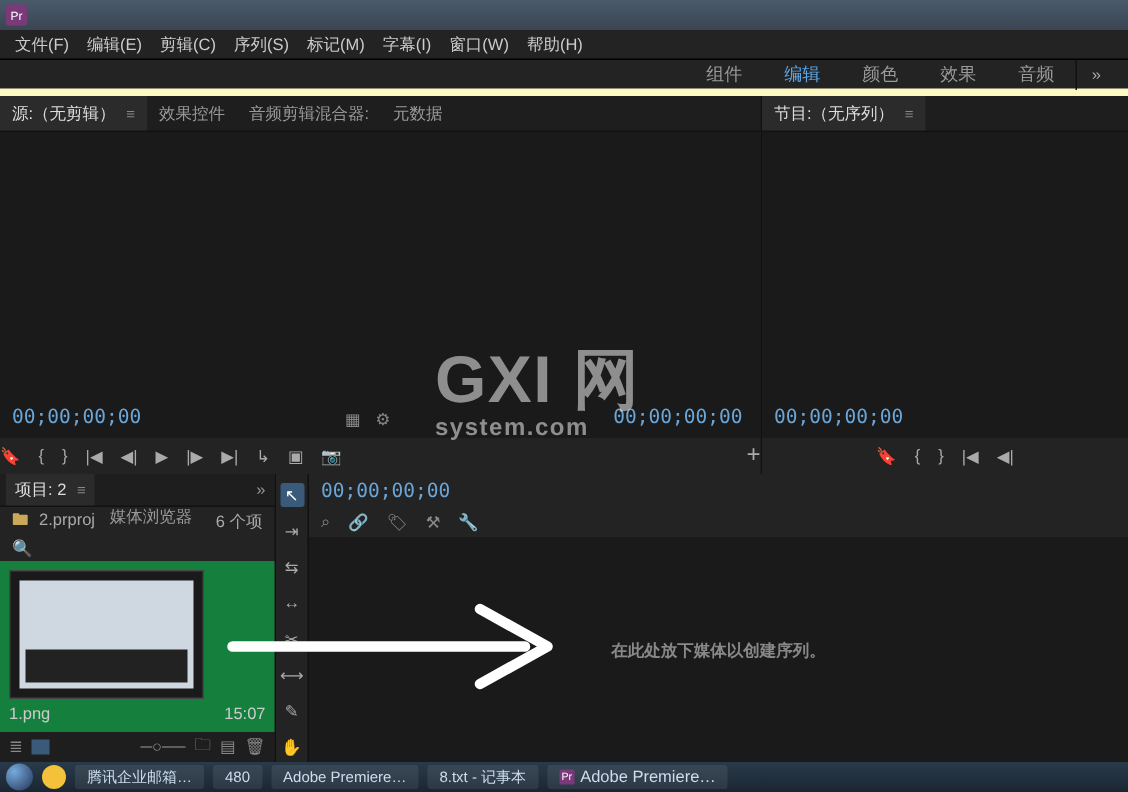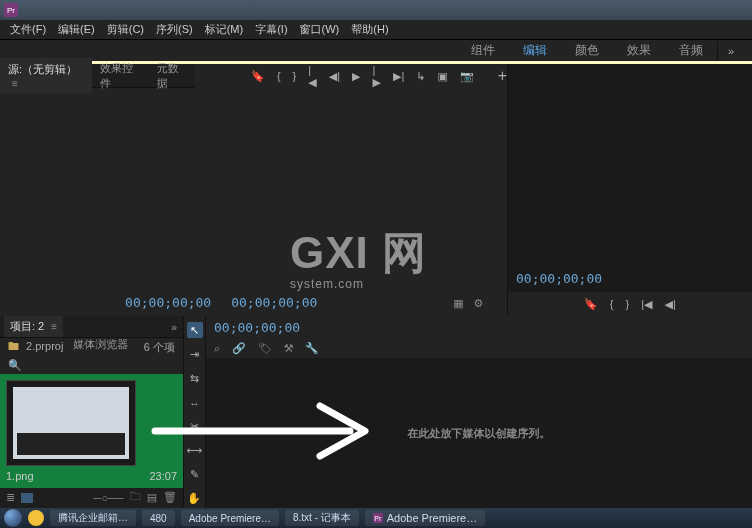--- a/index.html
+++ b/index.html
@@ -1,26 +1,26 @@
 <!DOCTYPE html>
 <html><head>
 <meta charset="utf-8">
 <style>
 * { margin: 0; padding: 0; box-sizing: border-box; font-family: "Microsoft YaHei", Arial, sans-serif; font-size: 11px; -webkit-user-select: none; user-select: none; }
 body { width: 752px; height: 528px; background: #1a1a1a; overflow: hidden; position: relative; }
 .titlebar { height: 20px; background: linear-gradient(#4a5a6a,#3a4552); display: flex; align-items: center; padding: 0 4px; color: #ddd; }
 .titlebar-icon { width: 14px; height: 14px; background: #7a3a7a; color: #fff; font-size: 8px; display: flex; align-items: center; justify-content: center; margin-right: 4px; border-radius: 2px; }
 .menubar { height: 20px; background: #232323; display: flex; align-items: flex-end; padding: 0 4px; color: #ccc; border-bottom: 1px solid #000; }
 .menuitem { padding: 2px 6px; cursor: default; }
-.workspacebar { height: 24px; background: #232323; display: flex; align-items: center; justify-content: flex-end; padding-right: 8px; color: #999; border-bottom: 3px solid #fef9c3; padding-left: 44px; }
+.workspacebar { height: 24px; background: #232323; display: flex; align-items: center; justify-content: flex-end; padding-right: 8px; color: #999; border-bottom: 5px solid #fef9c3; padding-left: 44px; }
 .wsitem { padding: 4px 14px; font-size: 12px; }
 .wsitem.active { color: #5aa6e6; }
 .wsmore { padding: 4px 10px; color: #aaa; border-left:1px solid #111;}
 .panelrow1 { height: 252px; display: flex; }
-.src-panel { width: 508px; background: #232323; display: flex; flex-direction: row; border-right: 1px solid #111; position: relative; gap: 28px; }
+.src-panel { width: 508px; background: #232323; display: flex; flex-direction: column; border-right: 1px solid #111; position: relative; }
 .panel-tabs { height: 24px; display: flex; align-items: center; background: #1e1e1e; border-bottom: 1px solid #111; color: #999; }
 .ptab { padding: 4px 8px; font-size: 11px; }
 .ptab.active { background: #2b2b2b; color: #ddd; }
 .tab-menu-arrow { margin-left: 4px; color: #888; font-size: 10px; }
 .src-body { flex: 1; background: #1a1a1a; position: relative; }
 .src-tc { position: absolute; bottom: 6px; left: 8px; color: #6aa6d8; font-size: 13px; font-family: monospace; }
 .src-tc.right { left: auto; right: 12px; }
 .src-mid-icons { position: absolute; bottom: 6px; left: 230px; display:flex; gap:10px; color:#888; font-size:12px;}
 .transport { height: 24px; background: #232323; display: flex; align-items: center; justify-content: center; color: #aaa; gap: 12px; font-size: 12px;}
 .transport .tbtn { cursor: pointer; }
@@ -44,21 +44,21 @@
 .tool { width:16px; height:16px; display:flex; align-items:center; justify-content:center; }
 .tool.sel { background:#3a5a7a; color:#fff; border-radius:2px;}
 .timeline-panel { flex:1; background:#232323; display:flex; flex-direction:column;}
 .tl-tabs { height:22px; display:flex; align-items:center; background:#1e1e1e; border-bottom:1px solid #111; color:#999; padding-left:8px;}
 .tl-tc-row { height:22px; display:flex; align-items:center; padding-left:8px; color:#6aa6d8; font-family:monospace; font-size:13px;}
 .tl-icons-row { height:20px; display:flex; align-items:center; gap:12px; padding-left:8px; color:#888; font-size:12px;}
 .tl-body { flex:1; background:#1a1a1a; position:relative; display:flex; align-items:center; justify-content:center; color:#888; font-size:12px;font-weight:bold;}
 .arrow-annotation { position:absolute; left:150px; top:396px; pointer-events:none; }
 .watermark { position:absolute; left:290px; top:224px; color:rgba(220,220,220,0.6); font-family: Georgia, serif; pointer-events:none; }
 .watermark .big { font-size:44px; font-weight:bold; letter-spacing:1px; }
-.watermark .sm { font-size:12px; letter-spacing:1px; margin-top:-6px;}
+.watermark .sm { font-size:16px; letter-spacing:1px; margin-top:-6px;font-weight:bold;}
 .taskbar { position:absolute; bottom:0; left:0; right:0; height:20px; background:linear-gradient(#2a3a4a,#1a2632); display:flex; align-items:center; gap:6px; padding:0 4px;}
 .taskbtn { height:16px; padding:0 8px; background:rgba(255,255,255,0.08); border-radius:2px; color:#cde; font-size:10px; display:flex; align-items:center; gap:4px;}
 .start-orb{width:18px;height:18px;border-radius:50%;background:radial-gradient(circle at 30% 30%,#7ad,#235);} 
 .orb2{width:16px;height:16px;border-radius:50%;background:#f4c23a;}
 </style>
 </head>
 <body>
 
 <div class="titlebar">
   <div class="titlebar-icon">Pr</div>
@@ -86,20 +86,21 @@
 
 <div class="panelrow1">
 
   <div class="src-panel">
     <div class="panel-tabs">
       <div class="ptab active">
         <span>源:（无剪辑）</span>
         <span class="tab-menu-arrow">≡</span>
       </div>
       <div class="ptab">效果控件</div>
+      <div class="ptab">音频剪辑混合器:</div>
       <div class="ptab">元数据</div>
     </div>
     <div class="src-body">
       <div class="src-tc">00;00;00;00</div>
       <div class="src-mid-icons">
         <span>▦</span>
         <span>⚙</span>
       </div>
       <div class="src-tc right">00;00;00;00</div>
     </div>
@@ -114,20 +115,26 @@
       <span class="tbtn">▶|</span>
       <span class="tbtn">↳</span>
       <span class="tbtn">▣</span>
       <span class="tbtn">📷</span>
       <span class="spacer"></span>
       <span class="tbtn" style="font-size:16px;">+</span>
     </div>
   </div>
 
   <div class="pg-panel">
+    <div class="panel-tabs">
+      <div class="ptab active">
+        <span>节目:（无序列）</span>
+        <span class="tab-menu-arrow">≡</span>
+      </div>
+    </div>
     <div class="pg-body">
       <div class="pg-tc">00;00;00;00</div>
     </div>
     <div class="transport">
       <span class="tbtn">🔖</span>
       <span class="tbtn">{</span>
       <span class="tbtn">}</span>
       <span class="tbtn">|◀</span>
       <span class="tbtn">◀|</span>
     </div>
@@ -154,21 +161,21 @@
     </div>
     <div style="height:18px;display:flex;align-items:center;padding:0 8px;color:#888;">
       <span>🔍</span>
     </div>
     <div class="proj-body">
       <div class="thumb">
         <div class="thumb-inner"></div>
       </div>
       <div class="thumb-label">
         <span>1.png</span>
-        <span>23:07</span>
+        <span>15:07</span>
       </div>
     </div>
     <div class="proj-footer">
       <span>≣</span>
       <div class="sq"></div>
       <span style="flex:1"></span>
       <span>─○──</span>
       <span>🗀</span>
       <span>▤</span>
       <span>🗑</span>

